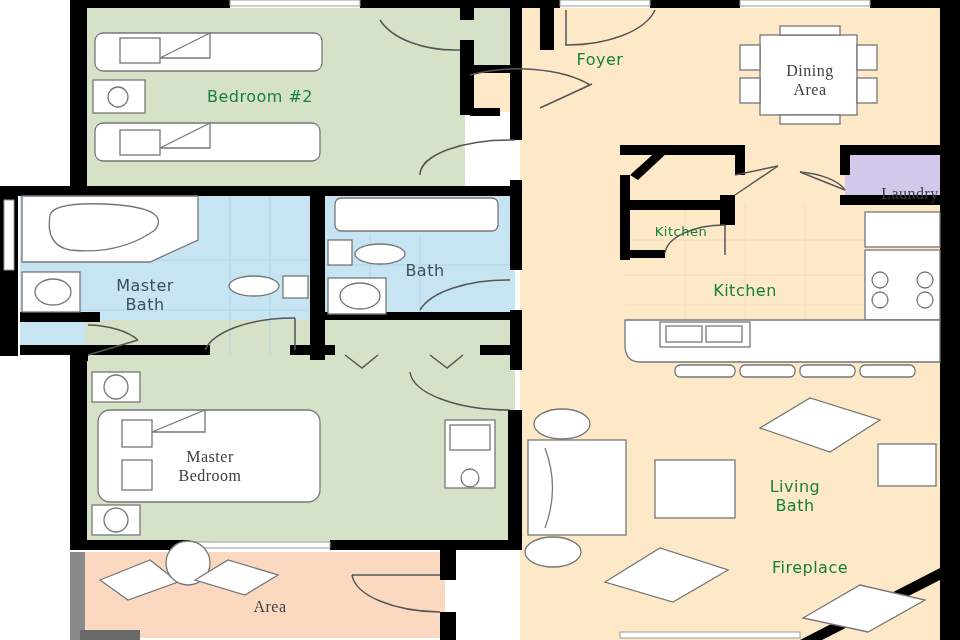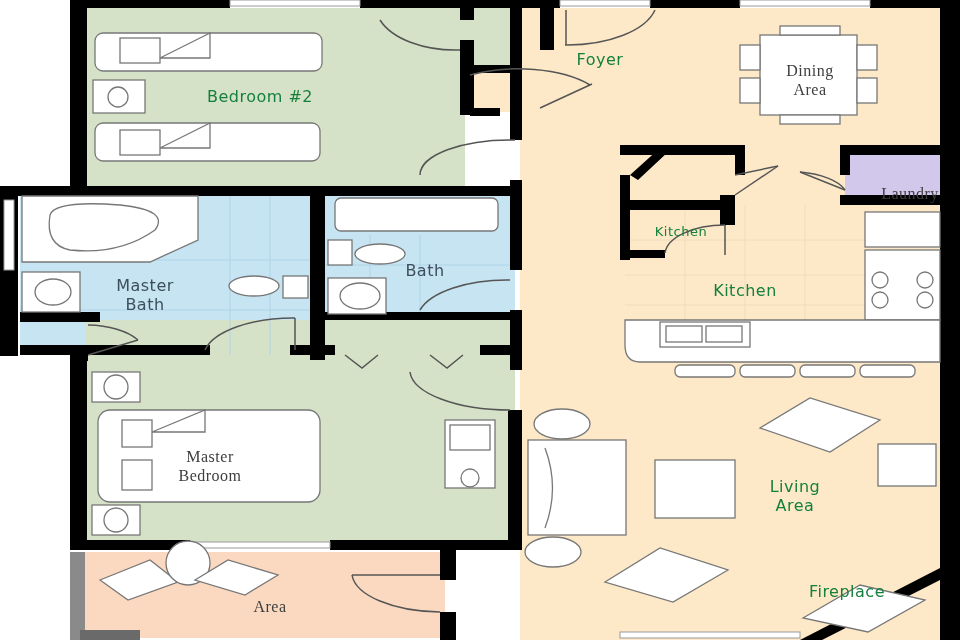--- a/index.html
+++ b/index.html
@@ -205,15 +205,15 @@
 Area</div>
 <div class="lbl dark" style="left:848px;top:164px;width:124px;margin-top:20px;">Laundry</div>
 <div class="lbl brown small" style="left:636px;top:224px;width:90px;">Kitchen</div>
 <div class="lbl brown" style="left:690px;top:281px;width:110px;">Kitchen</div>
 <div class="lbl blue" style="left:95px;top:276px;width:100px;">Master
 Bath</div>
 <div class="lbl blue" style="left:385px;top:261px;width:80px;">Bath</div>
 <div class="lbl dark" style="left:155px;top:447px;width:110px;">Master
 Bedroom</div>
 <div class="lbl brown" style="left:740px;top:477px;width:110px;">Living
-Area</div>
-<div class="lbl brown" style="left:735px;top:582px;width:150px;text-align:right;">Fireplace</div>
+Bath</div>
+<div class="lbl brown" style="left:735px;top:558px;width:150px;">Fireplace</div>
 <div class="lbl dark" style="left:225px;top:597px;width:90px;">Area</div>
 
 </body></html>

